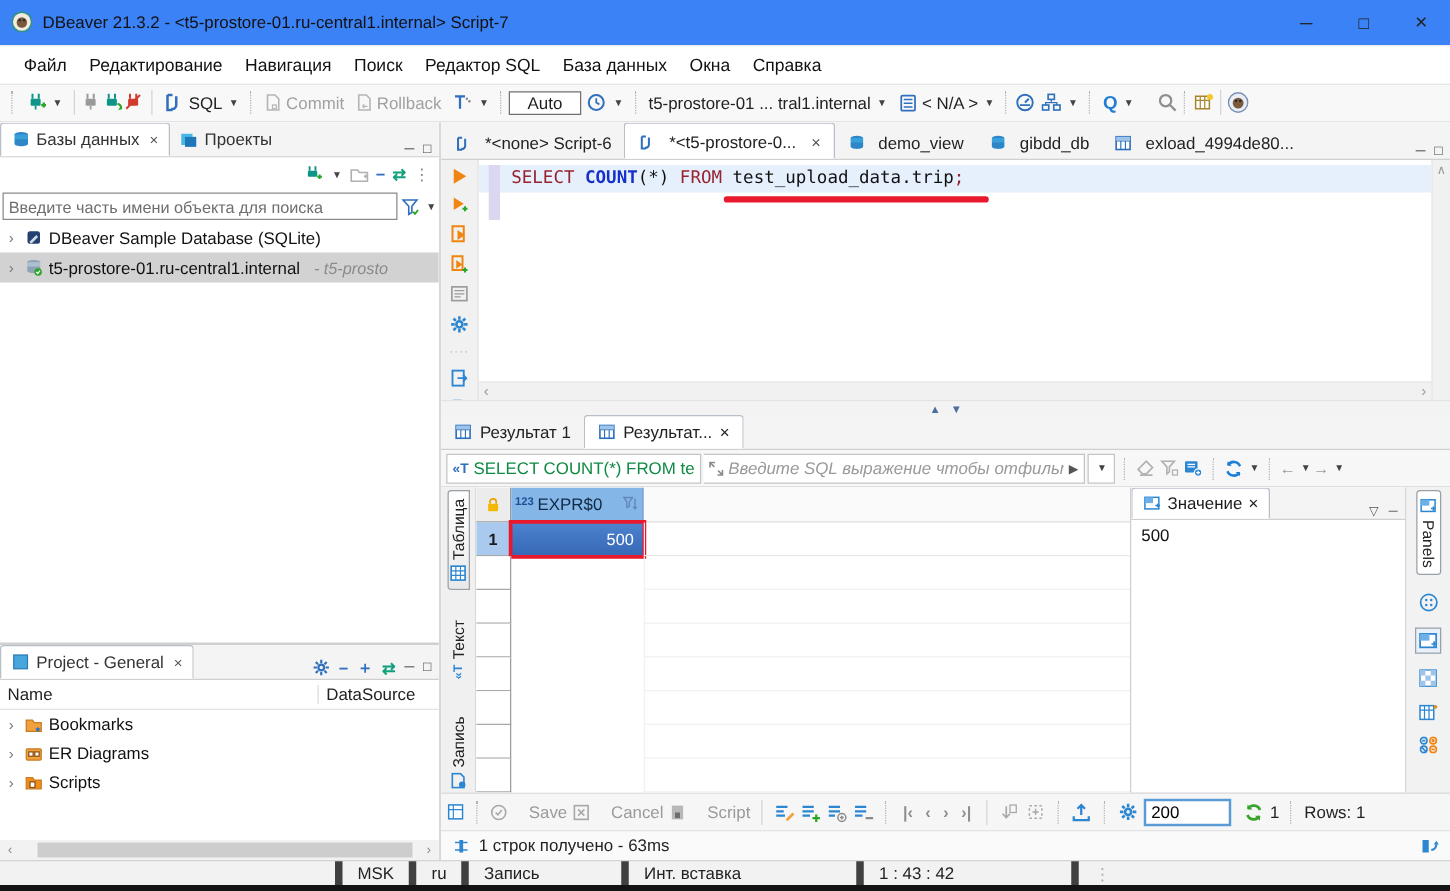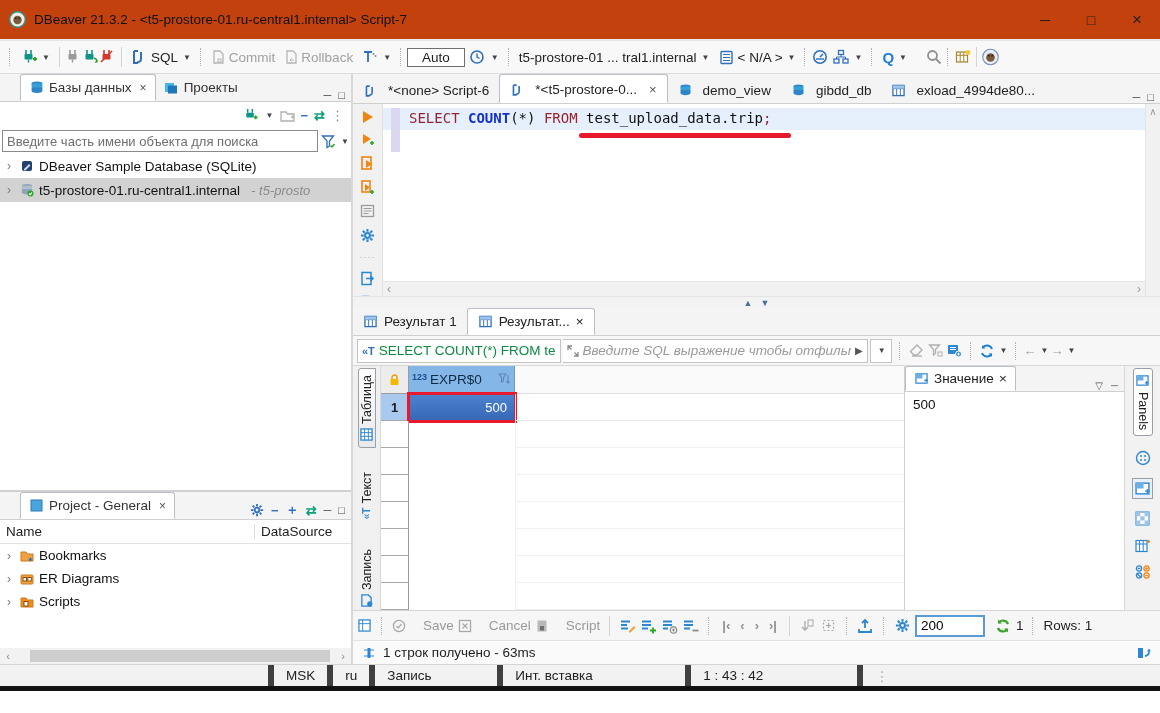--- a/index.html
+++ b/index.html
@@ -1,21 +1,21 @@
 <!DOCTYPE html>
 <html><head>
 <meta charset="utf-8">
 <style>
   * { margin:0; padding:0; box-sizing:border-box; }
   html,body { width:1160px; height:713px; overflow:hidden; }
   body { font-family:"Liberation Sans", sans-serif; font-size:13px; color:#1c1c1c; background:#fff; }
   .app { position:relative; width:1160px; height:713px; background:#fff; display:flex; flex-direction:column; }
 
   
-  .titlebar { height:40px; display:flex; align-items:center; background:#c2410c; border-bottom:1px solid #ececec; }
+  .titlebar { height:40px; display:flex; align-items:center; background:#3b82f6; border-bottom:1px solid #ececec; }
   .titlebar .app-ic { margin:0 8px 0 9px; }
   .title-text { font-size:13.5px; color:#111; }
   .win-controls { margin-left:auto; display:flex; height:100%; }
   .win-btn { width:46px; display:flex; align-items:center; justify-content:center; font-size:14px; color:#222; }
 
   
   .menubar { height:32px; display:flex; align-items:center; padding-left:10px; background:#fff; }
   .menu-item { padding:0 9px; font-size:14px; color:#111; }
 
   
@@ -31,21 +31,21 @@
   .ic14 { width:15px; height:15px; display:inline-flex; align-items:center; justify-content:center; }
 
   
   .workspace { height:590px; display:flex; background:#f0f0f0; }
   .left-col { width:353px; display:flex; flex-direction:column; border-right:2px solid #d8d8d8; background:#fff; }
   .right-col { flex:1; display:flex; flex-direction:column; background:#fff; }
 
   
   .ptab-row { height:28px; display:flex; align-items:flex-end; background:#f4f4f4; border-bottom:1px solid #cfcfcf; }
   .ptab { display:flex; align-items:center; gap:5px; padding:4px 8px; font-size:13.5px; color:#333; height:27px; }
-  .ptab.active { background:#fff; border:1px solid #b9bfca; border-bottom:1px solid #fff; border-radius:3px 3px 0 0;margin-left:20px; }
+  .ptab.active { background:#fff; border:1px solid #b9bfca; border-bottom:1px solid #fff; border-radius:3px 3px 0 0; }
   .ptab .x { color:#555; font-size:12px; margin-left:3px; }
   .ptab-tools { margin-left:auto; display:flex; align-items:center; gap:7px; padding-right:6px; color:#666; }
   .chrome-min, .chrome-max { font-size:11px; color:#444; }
 
   
   .db-panel { height:416px; display:flex; flex-direction:column; background:#fff; }
   .db-toolbar { height:26px; display:flex; align-items:center; justify-content:flex-end; gap:6px; padding:0 6px; background:#fff; }
   .search-row { height:26px; display:flex; align-items:center; padding:0 2px; }
   .search-input { flex:1; height:22px; border:1px solid #8a8a8a; padding:0 4px; font-size:13px; font-family:"Liberation Sans",sans-serif; color:#333; }
   .search-input::placeholder { color:#6e6e6e; opacity:1; }
@@ -170,20 +170,30 @@
         </svg>
     </span>
     <span class="title-text">DBeaver 21.3.2 - &lt;t5-prostore-01.ru-central1.internal&gt; Script-7</span>
     <div class="win-controls">
       <div class="win-btn">─</div>
       <div class="win-btn">□</div>
       <div class="win-btn" style="font-size:17px;">×</div>
     </div>
   </div>
 
+  <div class="menubar">
+    <span class="menu-item">Файл</span>
+    <span class="menu-item">Редактирование</span>
+    <span class="menu-item">Навигация</span>
+    <span class="menu-item">Поиск</span>
+    <span class="menu-item">Редактор SQL</span>
+    <span class="menu-item">База данных</span>
+    <span class="menu-item">Окна</span>
+    <span class="menu-item">Справка</span>
+  </div>
 
   <div class="maintoolbar">
     <div class="grip"></div>
     <div class="tbtn">
       <span class="ic16">
         <svg width="16" height="16" viewBox="0 0 16 16">
             <path d="M5 1v4M10 1v4" stroke="#0e9488" stroke-width="1.6"></path>
             <rect x="3.5" y="5" width="8" height="5.5" rx="1" fill="#0e9488"></rect>
             <path d="M7.5 10.5v3" stroke="#0e9488" stroke-width="1.4"></path>
             <path d="M12 10h4M14 8v4" stroke="#2aa526" stroke-width="1.8"></path>

